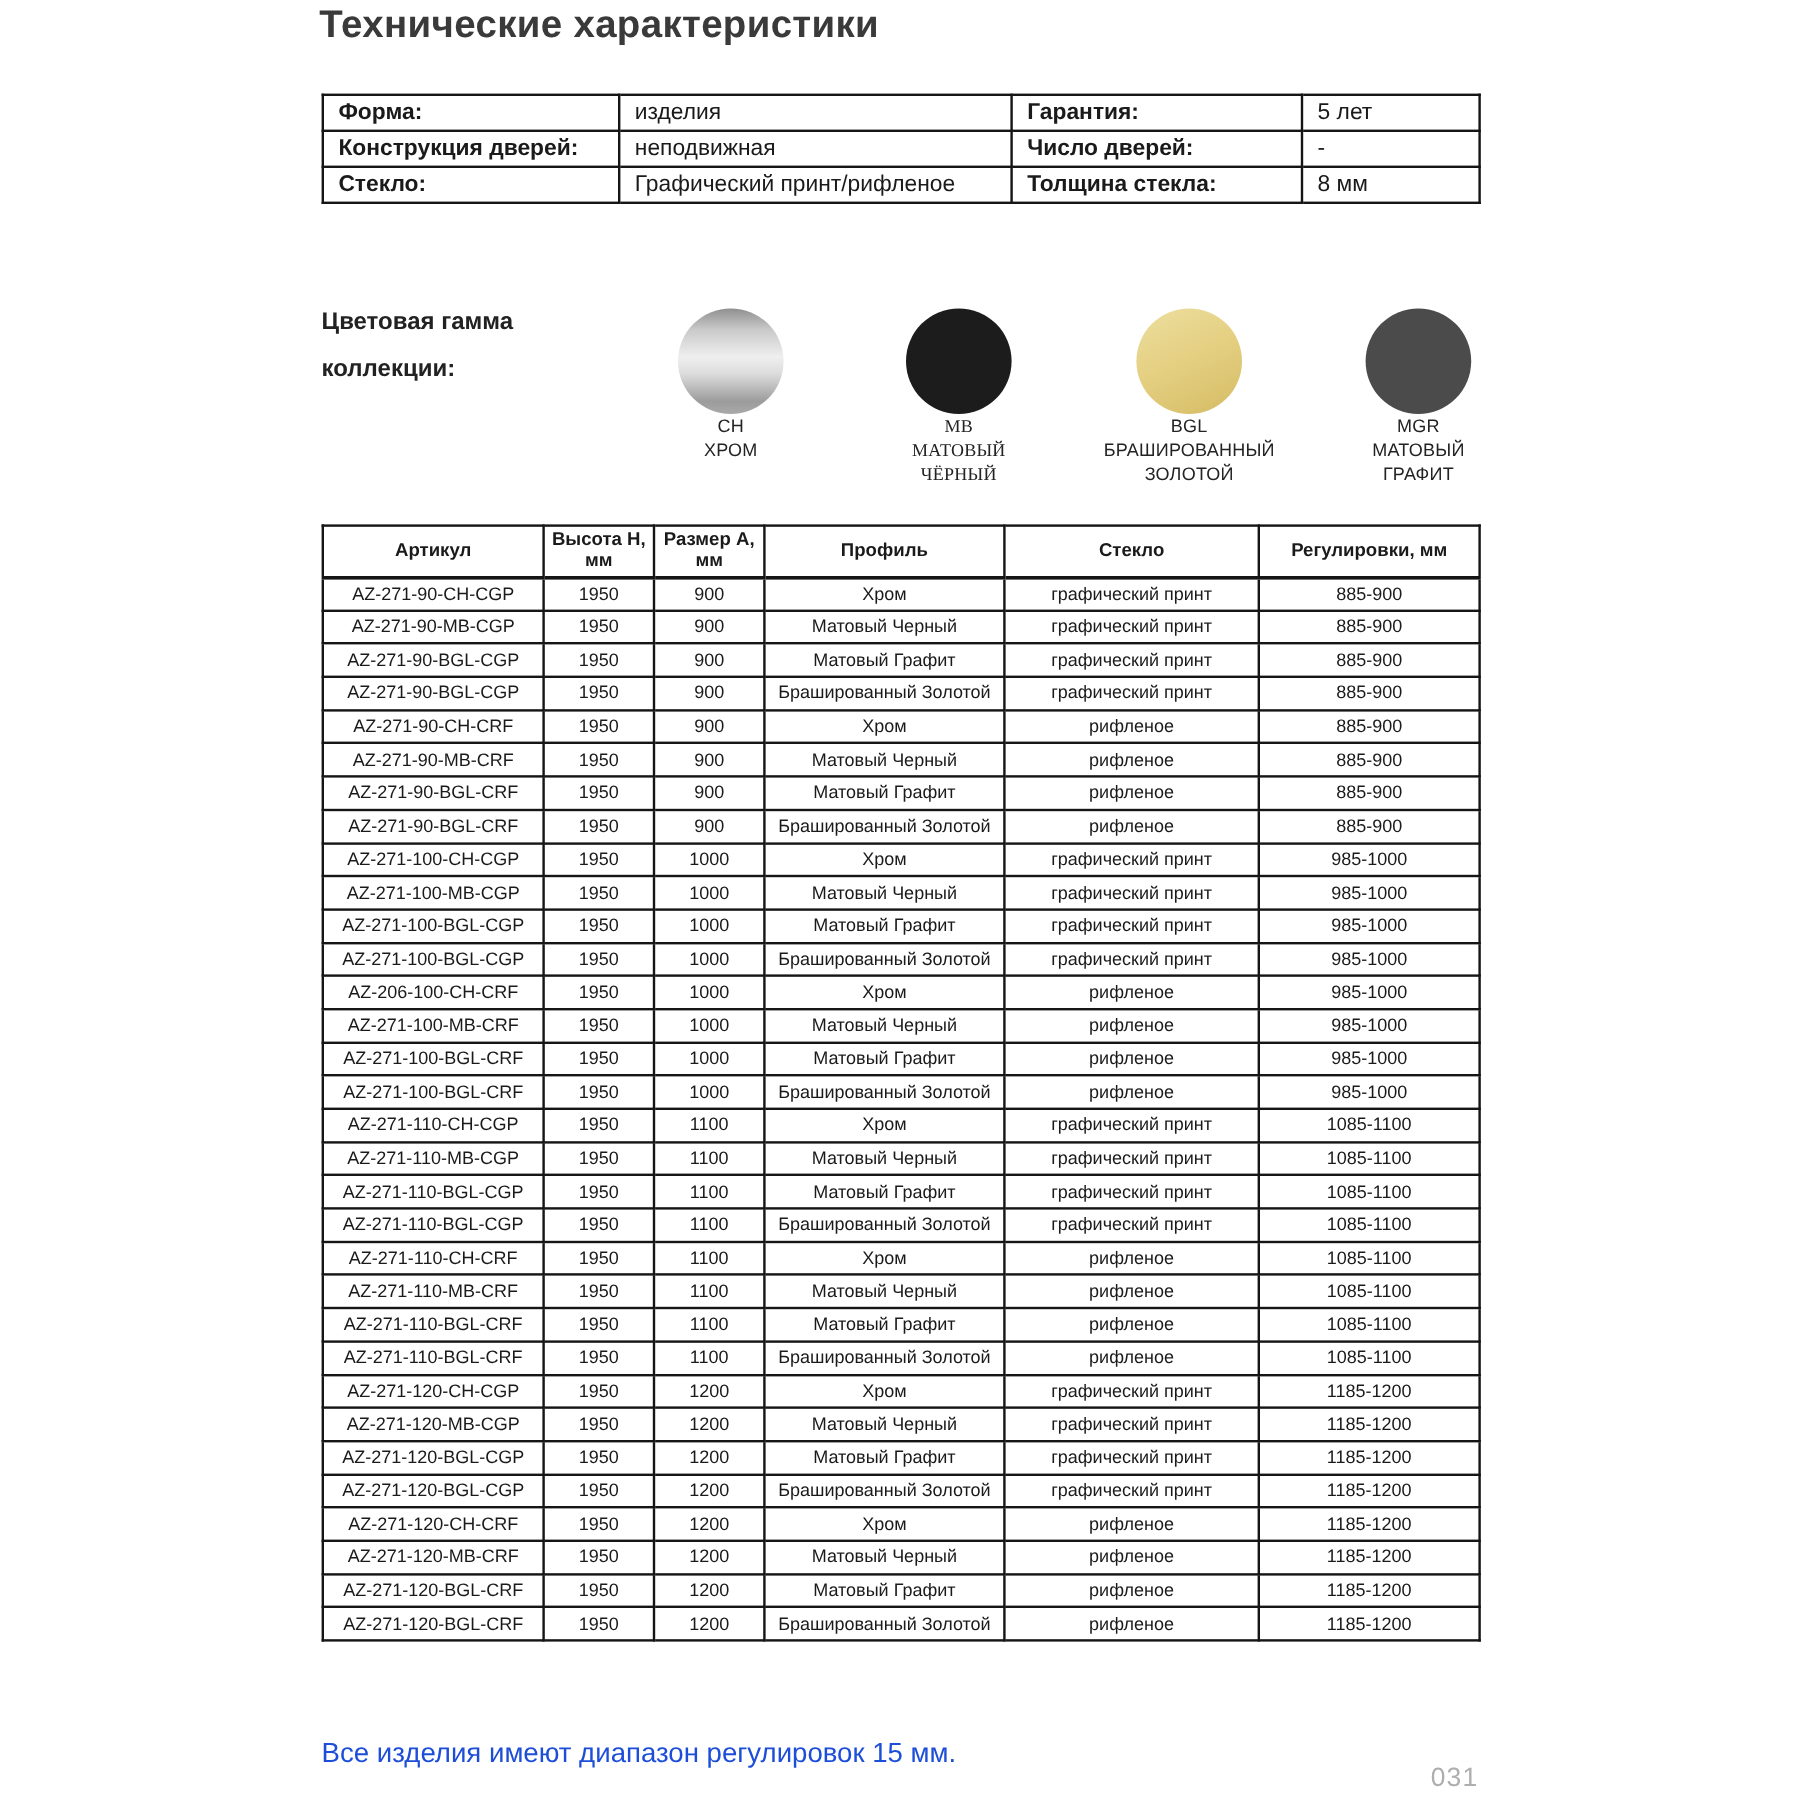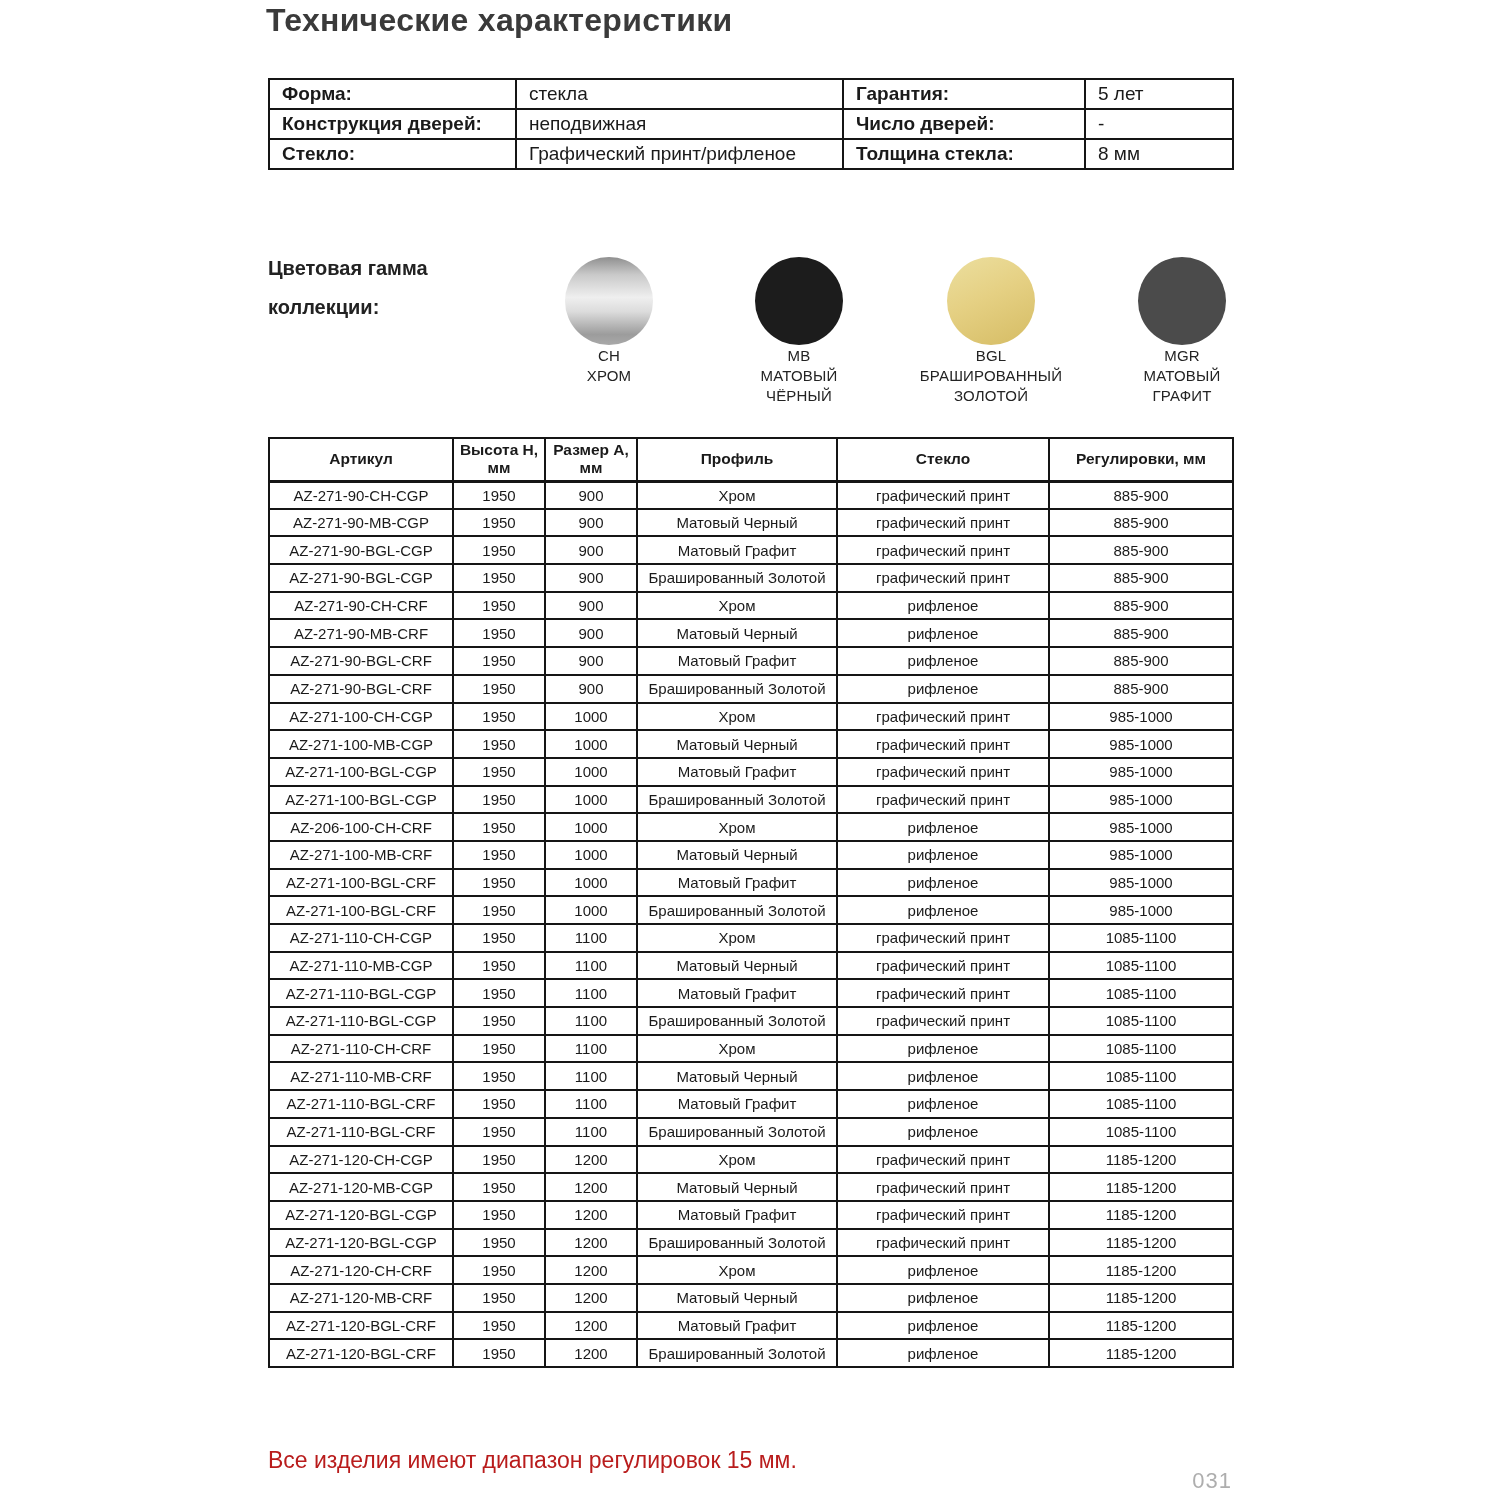--- a/index.html
+++ b/index.html
@@ -69,21 +69,21 @@
     border: 2px solid #151515;
     height: 27.7px;
     font-size: 15px;
     text-align: center; vertical-align: middle;
     padding: 0 3px;
     white-space: nowrap; overflow: hidden;
   }
   
   .footer-note {
     position: absolute; left: 268px; top: 1447px;
-    font-size: 23px; color: #b91c1c;
+    font-size: 23px; color: #1d4ed8;
   }
   .page-num {
     position: absolute; left: 1032px; top: 1468px; width: 200px;
     text-align: right;
     font-size: 22px; color: #aeaeae; letter-spacing: 1px;
   }
 </style>
 </head>
 <body>
 
@@ -92,21 +92,21 @@
 <table class="spec">
   <colgroup>
     <col style="width:247px">
       <col style="width:327px">
       <col style="width:242px">
       <col style="width:148px">
   </colgroup>
   <tbody id="spec-body">
       <tr>
         <td class="lbl">Форма:</td>
-        <td>стекла</td>
+        <td>изделия</td>
         <td class="lbl">Гарантия:</td>
         <td>5 лет</td>
       </tr>
       <tr>
         <td class="lbl">Конструкция дверей:</td>
         <td>неподвижная</td>
         <td class="lbl">Число дверей:</td>
         <td>-</td>
       </tr>
       <tr>
@@ -119,21 +119,21 @@
 </table>
 
 <div class="colors-label">Цветовая гамма
 коллекции:</div>
 <div id="swatches">
     <div class="swatch" style="left: 513px;">
       <div class="circle" style="background: linear-gradient(rgb(143, 143, 143) 0%, rgb(201, 201, 201) 20%, rgb(239, 239, 239) 46%, rgb(220, 220, 220) 62%, rgb(156, 156, 156) 88%, rgb(169, 169, 169) 100%);"></div>
       <div class="caption">CH
 ХРОМ</div>
     </div>
-    <div class="swatch" style="left: 703px;">
+    <div class="swatch" style="left: 703px; font-family: Liberation Serif, serif;">
       <div class="circle" style="background: rgb(28, 28, 28);"></div>
       <div class="caption">MB
 МАТОВЫЙ
 ЧЁРНЫЙ</div>
     </div>
     <div class="swatch" style="left: 895px;">
       <div class="circle" style="background: linear-gradient(155deg, rgb(236, 223, 159) 0%, rgb(229, 208, 131) 45%, rgb(213, 188, 100) 100%);"></div>
       <div class="caption">BGL
 БРАШИРОВАННЫЙ
 ЗОЛОТОЙ</div>

